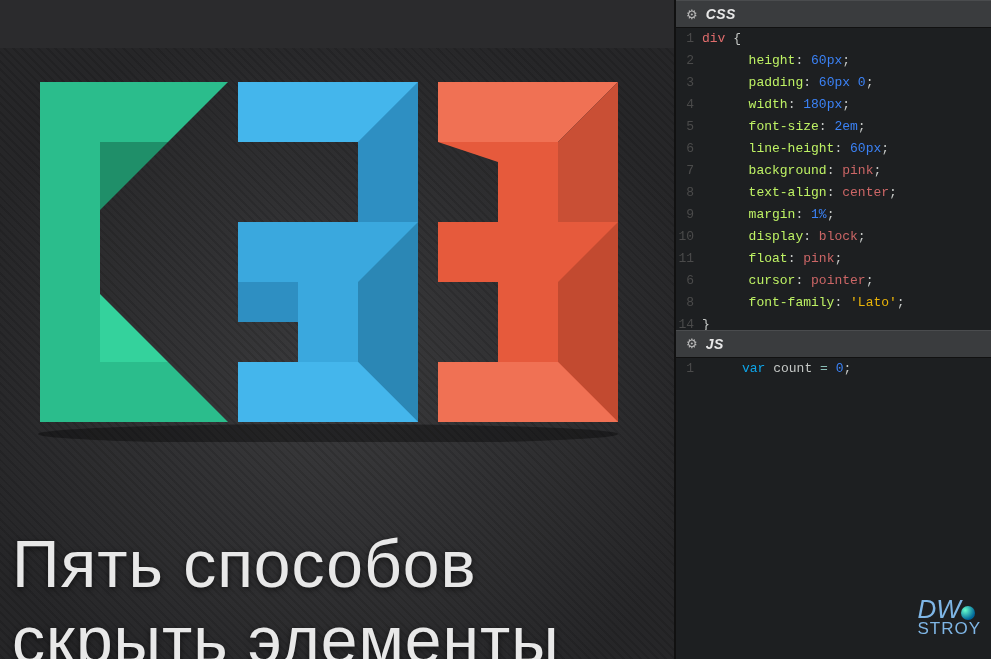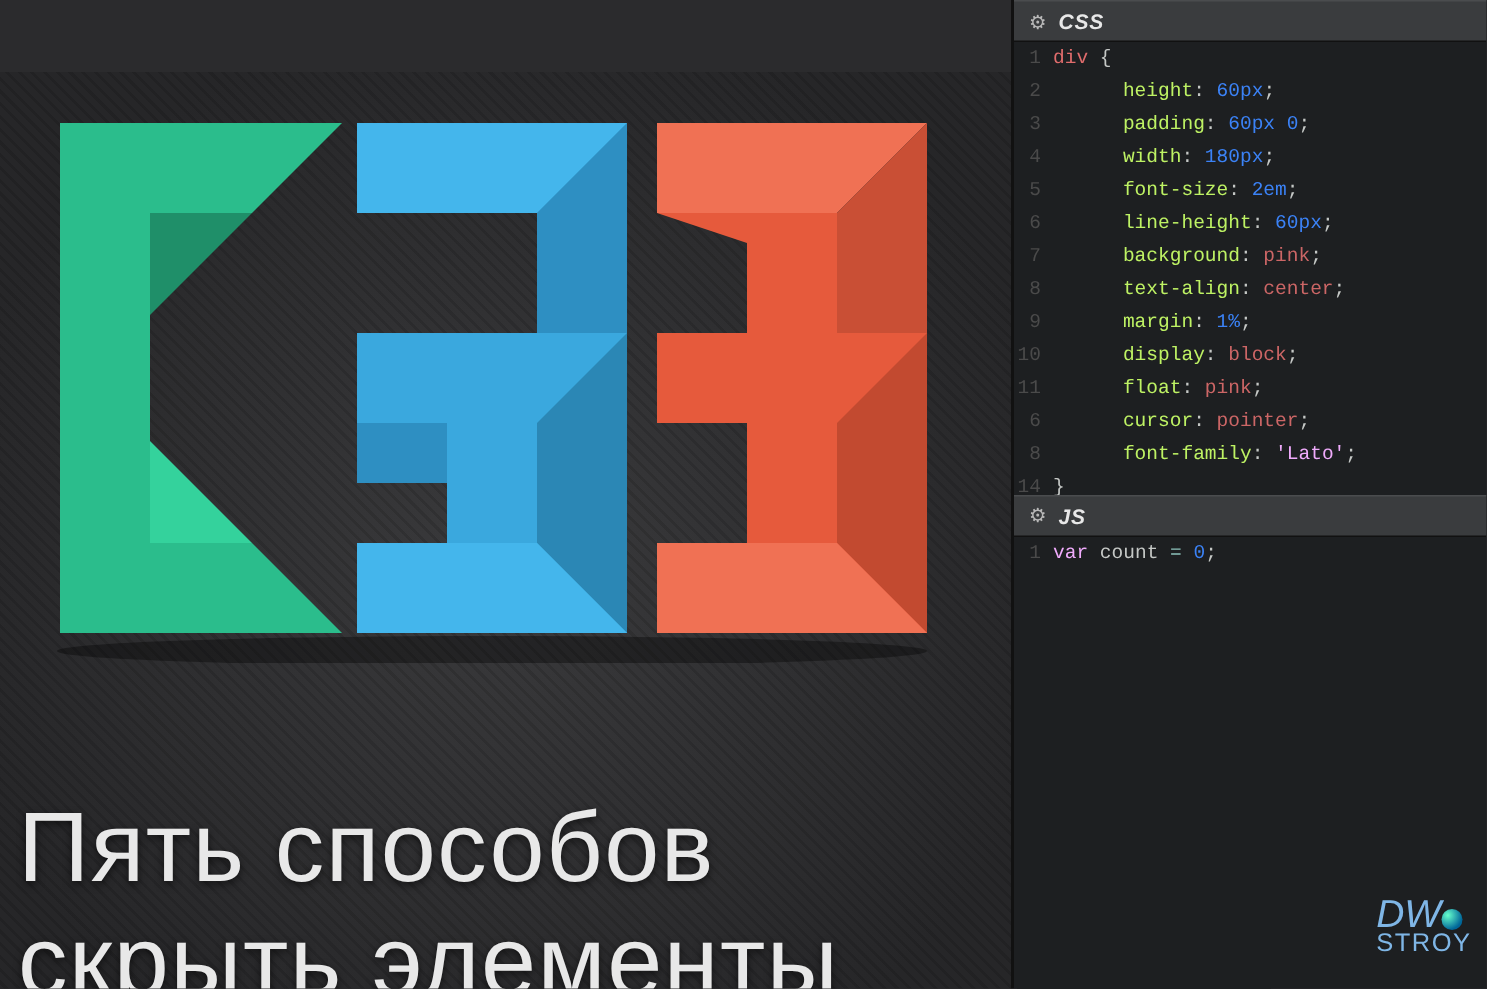--- a/index.html
+++ b/index.html
@@ -87,24 +87,24 @@
   padding-right: 8px;
   flex-shrink: 0;
   user-select: none;
 }
 .code-content { }
 .tag { color: #e06c6c; }
 .prop { color: #bef264; padding-left: 31px; }
 .colon { color: #c5c8c6; }
 .val-num { color: #3b82f6; }
 .val-id { color: #cc6666; }
-.val-str { color: #f0abfc; }
+.val-str { color: #eab308; }
 .punct { color: #c5c8c6; }
 .brace { color: #c5c8c6; }
-.kw { color: #f0abfc; }
+.kw { color: #0ea5e9; margin-left: 40px; }
 .ident { color: #c5c8c6; }
 .op { color: #8abeb7; }
 .js-area {
   height: 22px;
   background: #1d1f21;
 }
 .watermark {
   position: absolute;
   right: 10px;
   bottom: 20px;

